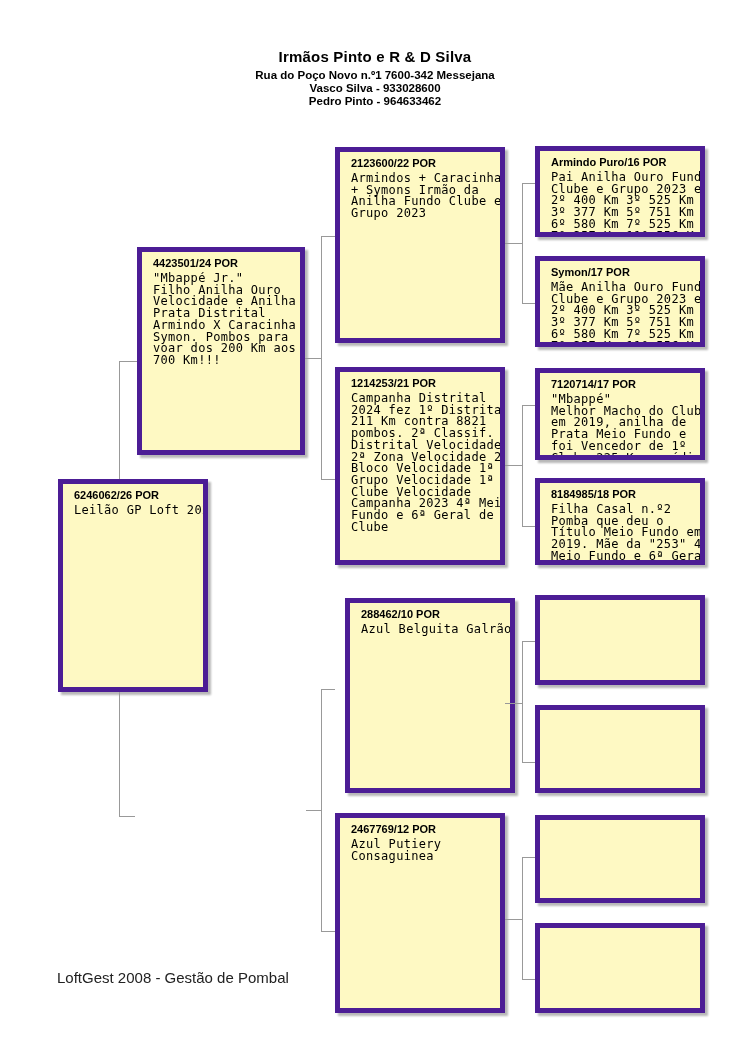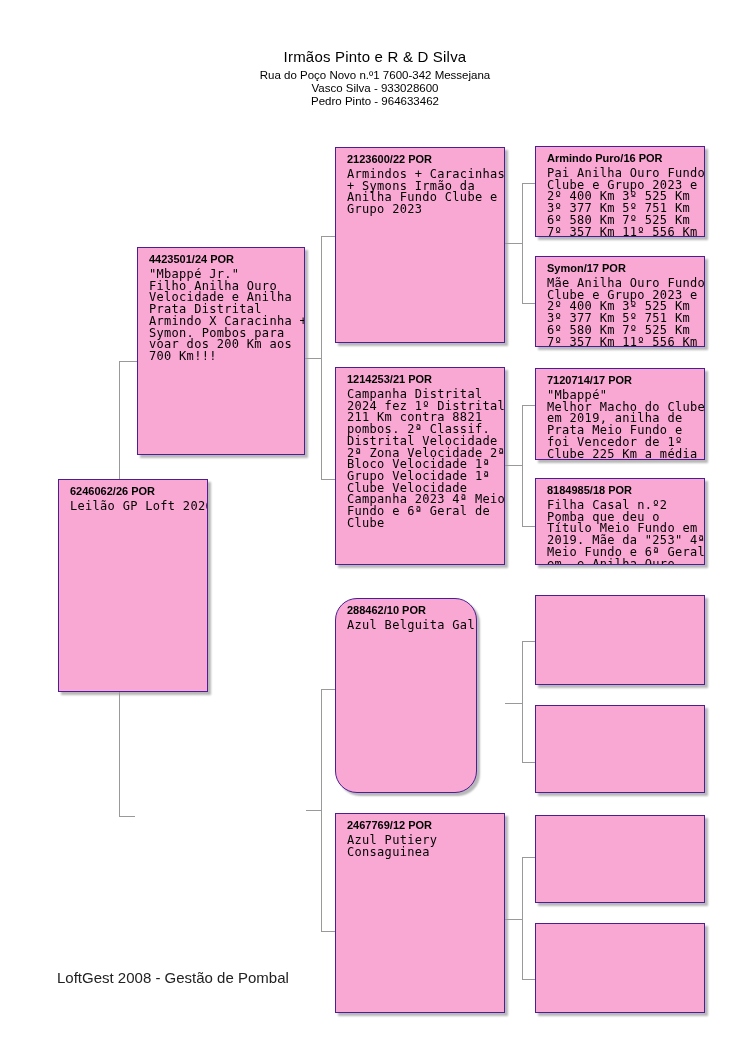--- a/index.html
+++ b/index.html
@@ -1,24 +1,24 @@
 <!DOCTYPE html>
 <html><head>
 <meta charset="utf-8">
 <style>
   html,body { margin:0; padding:0; background:#ffffff; }
   .page {
     position:relative; width:750px; height:1058px; background:#ffffff;
     overflow:hidden; font-family:"Liberation Sans", sans-serif; color:#000;
   }
-  .header { position:absolute; top:48px; left:0; width:750px; text-align:center; font-weight:normal; }
+  .header { position:absolute; top:48px; left:0; width:750px; text-align:center; font-weight:bold; }
   .header .title { font-size:15px; margin-bottom:4px; letter-spacing:0.2px; }
   .header .sub { font-size:11.5px; line-height:12.8px; }
   .pbox {
-    position:absolute; background:#f9a8d4; border:1px solid #4c1d95;
+    position:absolute; background:#fef9c3; border:5px solid #4c1d95;
     box-shadow:3px 3px 2px #b8b8b8; box-sizing:border-box;
     padding:5px 2px 0 11px; overflow:hidden;
   }
   .ring { font-family:"Liberation Sans", sans-serif; font-weight:bold; font-size:11px; margin-bottom:4px; white-space:pre; }
   .notes { font-family:"DejaVu Sans Mono", monospace; font-size:12px; line-height:11.7px; letter-spacing:0.3px; white-space:pre; }
   .hline, .vline { position:absolute; background:#999999; }
   .hline { height:1px; }
   .vline { width:1px; }
   .footer { position:absolute; left:57px; top:969px; font-size:15px; color:#222; }
 </style>
@@ -66,21 +66,21 @@
 pombos. 2ª Classif.
 Distrital Velocidade
 2ª Zona Velocidade 2ª
 Bloco Velocidade 1ª
 Grupo Velocidade 1ª
 Clube Velocidade
 Campanha 2023 4ª Meio
 Fundo e 6ª Geral de
 Clube</div>
   </div>
-  <div class="pbox" style="left:335px; top:598px; width:142px; height:195px;border-radius:22px;">
+  <div class="pbox" style="left:345px; top:598px; width:170px; height:195px;">
     <div class="ring">288462/10 POR</div>
     <div class="notes">Azul Belguita Galrão</div>
   </div>
   <div class="pbox" style="left:335px; top:813px; width:170px; height:200px;">
     <div class="ring">2467769/12 POR</div>
     <div class="notes">Azul Putiery
 Consaguinea</div>
   </div>
 
   <div class="pbox" style="left:535px; top:146px; width:170px; height:91px;">

